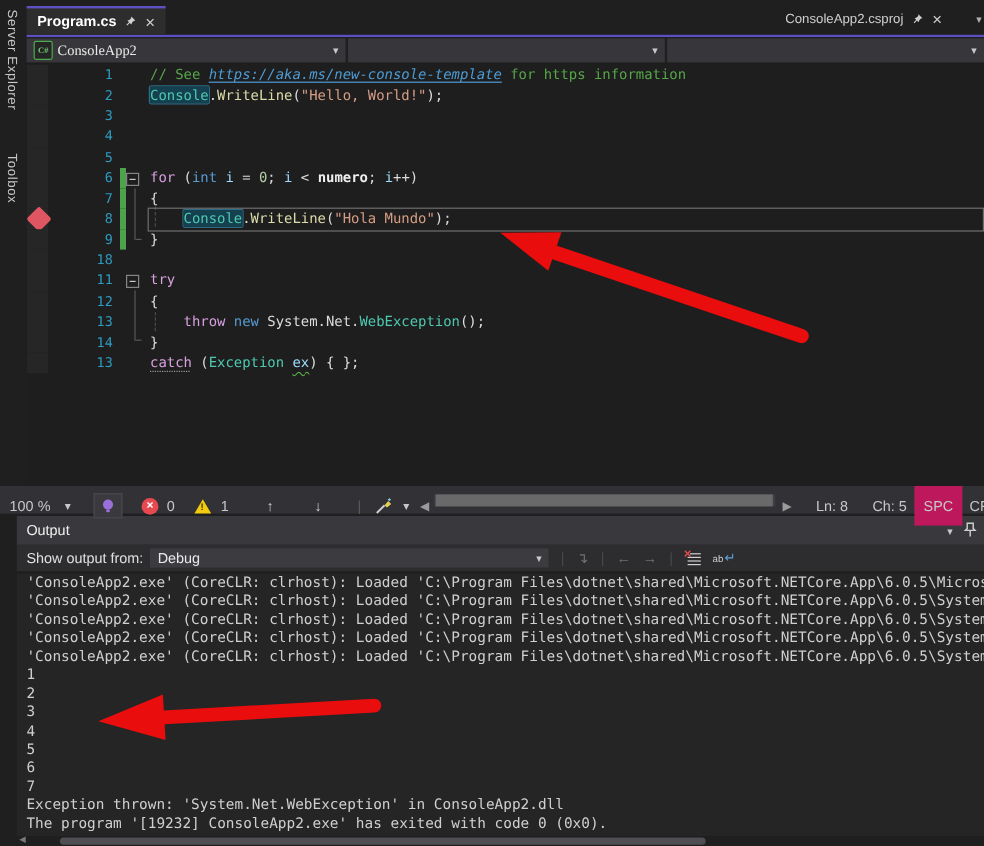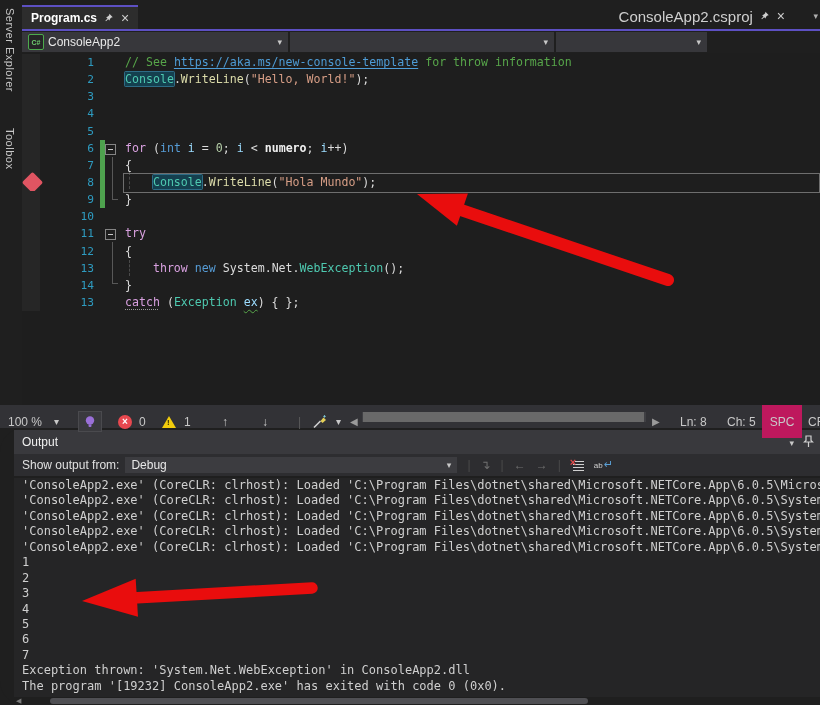--- a/index.html
+++ b/index.html
@@ -10,28 +10,28 @@
   #sidebar{position:absolute;left:0;top:0;width:22px;height:428px;background:#1f1f1f;z-index:3;}
   .side-label{position:absolute;left:4px;writing-mode:vertical-rl;color:#c8c8c8;font-size:11px;letter-spacing:.5px;}
 
   
   #tabrow{position:absolute;left:22px;top:0;width:798px;height:29px;background:#1f1f1f;
           border-bottom:2px solid #5d50c3;z-index:2;}
   .tab{position:absolute;top:5px;height:22px;display:flex;align-items:center;gap:7px;padding:0 9px;}
   .tab.active{left:0;background:#2d2d2d;border-top:2px solid #5d50c3;height:22px;}
   .tab.active .tab-title{color:#ffffff;font-weight:bold;font-size:12px;}
   .tab.secondary{right:26px;}
-  .tab.secondary .tab-title{color:#cfcfcf;font-size:15px;}
+  .tab.secondary .tab-title{color:#cfcfcf;font-size:11px;}
   .icon-close{color:#cfcfcf;font-size:14px;line-height:12px;}
   .tab-overflow{position:absolute;right:2px;top:11px;color:#b0b0b0;font-size:9px;}
   .pin-svg{display:block;}
 
   
-  #navbar{position:absolute;left:22px;top:31px;width:685px;height:22px;background:#1f1f1f;
-          display:flex;gap:2px;z-index:2;}
+  #navbar{position:absolute;left:22px;top:31px;width:798px;height:22px;background:#1f1f1f;
+          display:flex;gap:2px;z-index:2;font-family:Liberation Serif, serif;}
   .dd{background:#37373b;height:20px;margin-top:1px;display:flex;align-items:center;padding:0 6px;}
   .dd .spacer{flex:1;}
   .dd-chevron{color:#c8c8c8;font-size:9px;margin-left:6px;}
   .dd-label{color:#e8e8e8;font-size:12px;margin-left:4px;white-space:nowrap;}
   .dd1{width:254px;} .dd2{width:252px;} .dd3{flex:1;}
   .cs-badge{width:14px;height:14px;border:1px solid #4cab4c;border-radius:2px;color:#6fce6f;
             font-size:7px;font-weight:bold;display:flex;align-items:center;justify-content:center;background:#252526;}
 
   
   #editor{position:absolute;left:22px;top:53px;width:798px;height:352px;background:#1e1e1e;overflow:hidden;
@@ -44,21 +44,21 @@
   .bar{position:absolute;left:6px;top:0;bottom:0;width:5px;background:#4ea24e;}
   .g-out{width:14px;position:relative;}
   .fold{position:absolute;left:2px;top:4px;width:9px;height:9px;border:1px solid #858585;background:#1e1e1e;}
   .fold::after{content:"";position:absolute;left:2px;top:4px;width:5px;height:1px;background:#c8c8c8;}
   .code{flex:1;margin-left:6px;padding-left:2px;color:#dcdcdc;position:relative;}
   .code.stmt::before{content:"";position:absolute;left:0;right:0;top:-1px;bottom:-2px;border:1px solid #6e6e6e;pointer-events:none;}
   .bp{position:absolute;left:3px;top:1px;width:15px;height:15px;background:#e05562;transform:rotate(45deg);border-radius:2px;}
   .c-com{color:#57a64a}.c-kw{color:#569cd6}.c-ctl{color:#d8a0df}.c-cls{color:#4ec9b0}
   .c-mth{color:#dcdcaa}.c-str{color:#d69d85}.c-num{color:#b5cea8}.c-loc{color:#9cdcfe}
   .c-dcl{color:#efefef;font-weight:bold}.c-pln{color:#dcdcdc}
-  .c-lnk{color:#4e9cd6;text-decoration:underline;text-underline-offset:2px;}
+  .c-lnk{color:#4e9cd6;text-decoration:underline;text-underline-offset:2px;font-style:italic;}
   .hl{background:#14404f;box-shadow:0 0 0 1px #2d6c86;border-radius:1px;}
   .u-wavy{text-decoration:underline wavy #57a64a 1px;text-underline-offset:3px;}
   .u-dot{text-decoration:underline dotted #9a9a9a 1px;text-underline-offset:3px;}
   .ovl{position:absolute;width:1px;background:#585858;}
   .otick{position:absolute;height:1px;background:#585858;}
   .iguide{position:absolute;width:0;border-left:1px dashed #4a4a4a;}
 
   
   #statusbar{position:absolute;left:0;top:405px;width:820px;height:23px;background:#323236;z-index:3;
              font-size:12px;color:#c8c8c8;}
@@ -146,30 +146,30 @@
   </div>
 
   <div id="editor">
     <div class="ovl" style="left:90px;top:104px;height:43px"></div>
     <div class="otick" style="left:91px;top:146px;width:5px"></div>
     <div class="ovl" style="left:90px;top:189px;height:42px"></div>
     <div class="otick" style="left:91px;top:230px;width:5px"></div>
     <div class="iguide" style="left:107px;top:119px;height:17px"></div>
     <div class="iguide" style="left:107px;top:207px;height:16px"></div>
     <div id="code-lines">
-        <div class="crow"><div class="g-margin"></div><div class="g-num">1</div><div class="g-bar"></div><div class="g-out"></div><div class="code"><span class="c-com">// See </span><span class="c-lnk">https://aka.ms/new-console-template</span><span class="c-com"> for throw information</span></div></div>
+        <div class="crow"><div class="g-margin"></div><div class="g-num">1</div><div class="g-bar"></div><div class="g-out"></div><div class="code"><span class="c-com">// See </span><span class="c-lnk">https://aka.ms/new-console-template</span><span class="c-com"> for https information</span></div></div>
         <div class="crow"><div class="g-margin"></div><div class="g-num">2</div><div class="g-bar"></div><div class="g-out"></div><div class="code"><span class="c-cls hl">Console</span><span class="c-pln">.</span><span class="c-mth">WriteLine</span><span class="c-pln">(</span><span class="c-str">"Hello, World!"</span><span class="c-pln">);</span></div></div>
         <div class="crow"><div class="g-margin"></div><div class="g-num">3</div><div class="g-bar"></div><div class="g-out"></div><div class="code"></div></div>
         <div class="crow"><div class="g-margin"></div><div class="g-num">4</div><div class="g-bar"></div><div class="g-out"></div></div>
         <div class="crow"><div class="g-margin"></div><div class="g-num">5</div><div class="g-bar"></div><div class="g-out"></div><div class="code"></div></div>
         <div class="crow"><div class="g-margin"></div><div class="g-num">6</div><div class="g-bar"><div class="bar"></div></div><div class="g-out"><div class="fold"></div></div><div class="code"><span class="c-ctl">for</span><span class="c-pln"> (</span><span class="c-kw">int</span><span class="c-pln"> </span><span class="c-loc">i</span><span class="c-pln"> = </span><span class="c-num">0</span><span class="c-pln">; </span><span class="c-loc">i</span><span class="c-pln"> &lt; </span><span class="c-dcl">numero</span><span class="c-pln">; </span><span class="c-loc">i</span><span class="c-pln">++)</span></div></div>
         <div class="crow"><div class="g-margin"></div><div class="g-num">7</div><div class="g-bar"><div class="bar"></div></div><div class="g-out"></div><div class="code"><span class="c-pln">{</span></div></div>
         <div class="crow"><div class="g-margin"><div class="bp"></div></div><div class="g-num">8</div><div class="g-bar"><div class="bar"></div></div><div class="g-out"></div><div class="code stmt"><span class="c-pln">    </span><span class="c-cls hl">Console</span><span class="c-pln">.</span><span class="c-mth">WriteLine</span><span class="c-pln">(</span><span class="c-str">"Hola Mundo"</span><span class="c-pln">);</span></div></div>
         <div class="crow"><div class="g-margin"></div><div class="g-num">9</div><div class="g-bar"><div class="bar"></div></div><div class="g-out"></div><div class="code"><span class="c-pln">}</span></div></div>
-        <div class="crow"><div class="g-margin"></div><div class="g-num">10</div><div class="g-bar"></div><div class="g-out"></div><div class="code"></div></div>
+        <div class="crow"><div class="g-margin"></div><div class="g-num">18</div><div class="g-bar"></div><div class="g-out"></div><div class="code"></div></div>
         <div class="crow"><div class="g-margin"></div><div class="g-num">11</div><div class="g-bar"></div><div class="g-out"><div class="fold"></div></div><div class="code"><span class="c-ctl">try</span></div></div>
         <div class="crow"><div class="g-margin"></div><div class="g-num">12</div><div class="g-bar"></div><div class="g-out"></div><div class="code"><span class="c-pln">{</span></div></div>
         <div class="crow"><div class="g-margin"></div><div class="g-num">13</div><div class="g-bar"></div><div class="g-out"></div><div class="code"><span class="c-pln">    </span><span class="c-ctl">throw</span><span class="c-pln"> </span><span class="c-kw">new</span><span class="c-pln"> </span><span class="c-pln">System</span><span class="c-pln">.</span><span class="c-pln">Net</span><span class="c-pln">.</span><span class="c-cls">WebException</span><span class="c-pln">();</span></div></div>
         <div class="crow"><div class="g-margin"></div><div class="g-num">14</div><div class="g-bar"></div><div class="g-out"></div><div class="code"><span class="c-pln">}</span></div></div>
         <div class="crow"><div class="g-margin"></div><div class="g-num">13</div><div class="g-bar"></div><div class="g-out"></div><div class="code"><span class="c-ctl u-dot">catch</span><span class="c-pln"> (</span><span class="c-cls">Exception</span><span class="c-pln"> </span><span class="c-loc u-wavy">ex</span><span class="c-pln">) { };</span></div></div>
       </div>
   </div>
 
   <div id="statusbar">
     <div class="abs" style="left:8px">

